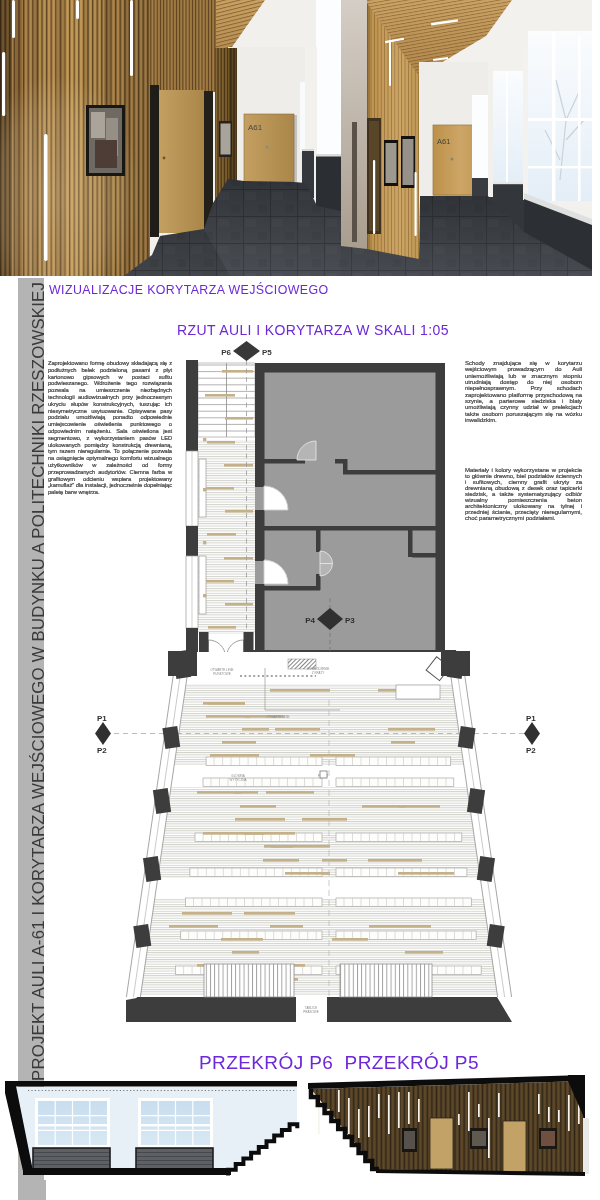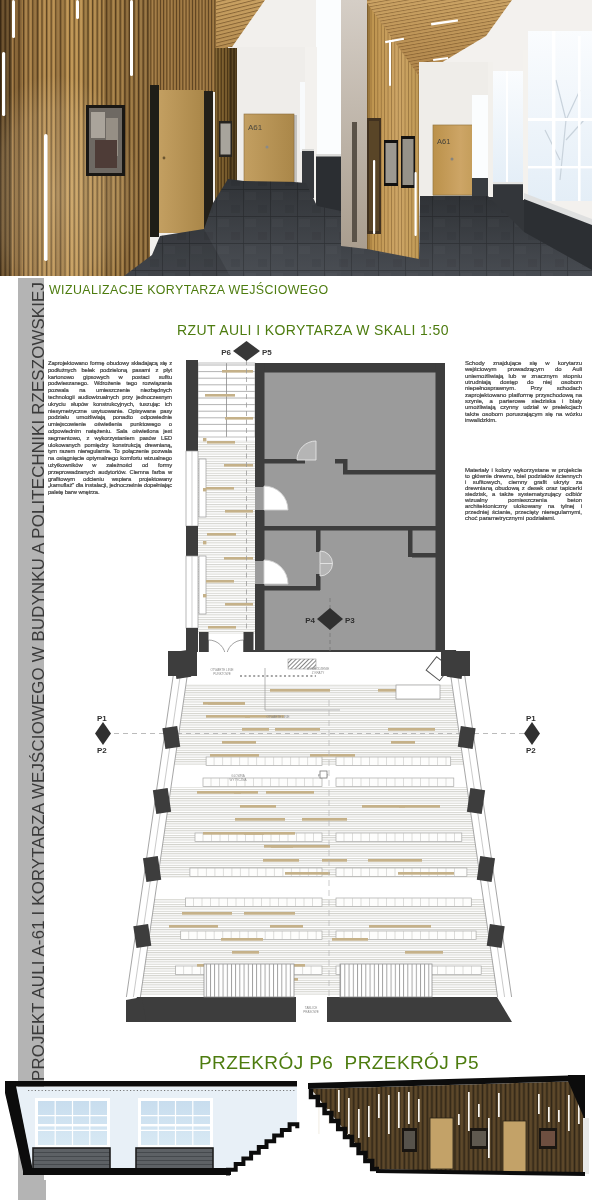--- a/index.html
+++ b/index.html
@@ -1,17 +1,17 @@
 <!DOCTYPE html>
 <html lang="pl"><head><meta charset="utf-8">
 <style>
 html,body{margin:0;padding:0}
 body{width:600px;height:1200px;position:relative;background:#ffffff;overflow:hidden;
  font-family:"Liberation Sans",sans-serif}
-.t1{position:absolute;color:#4d7c0f;letter-spacing:0.4px;font-size:12.4px;white-space:nowrap}
+.t1{position:absolute;color:#6d28d9;letter-spacing:0.4px;font-size:12.4px;white-space:nowrap}
 .para{position:absolute;color:#474747;-webkit-text-stroke:0.22px #474747;text-align:justify;font-size:3.6px;line-height:6.8px;letter-spacing:-0.05px;
  text-justify:inter-word}
 </style></head><body>
 
 <svg style="position:absolute;left:0;top:0" width="341" height="276" viewBox="0 0 341 276">
 <defs>
 <linearGradient id="wg1" x1="0" y1="0" x2="1" y2="0">
  <stop offset="0" stop-color="#8a6535"></stop>
         <stop offset="0.25" stop-color="#a98147"></stop>
  <stop offset="0.5" stop-color="#bb9150"></stop>
@@ -263,21 +263,21 @@
 
 <div style="position:absolute;left:18px;top:278px;width:26px;height:922px;background:#b4b4b4"></div>
 <div style="position:absolute;left:18px;top:1180px;width:28px;height:20px;background:#b4b4b4"></div>
 
 <div style="position:absolute;left:18px;top:278px;width:26px;height:800px;">
     <div style="position:absolute;left:11px;top:803px;transform:rotate(-90deg);transform-origin:0 0;white-space:nowrap;font-size:16.8px;letter-spacing:0.2px;color:#3a3a3a">PROJEKT AULI A-61 I KORYTARZA WEJŚCIOWEGO W BUDYNKU A POLITECHNIKI RZESZOWSKIEJ</div>
   </div>
 
 <div class="t1" style="left:49px;top:283px">WIZUALIZACJE KORYTARZA WEJŚCIOWEGO</div>
 
-<div class="t1" style="left:177px;top:322px;font-size:14px">RZUT AULI I KORYTARZA W SKALI 1:50</div>
+<div class="t1" style="left:177px;top:322px;font-size:14px">RZUT AULI I KORYTARZA W SKALI 1:05</div>
 
 <div class="para" style="left:48px;top:360px;width:124px;font-size:5.8px;letter-spacing:-0.1px">Zaprojektowano formę obudowy składającą się z podłużnych belek podzieloną pasami z płyt kartonowo gipsowych w postaci sufitu podwieszanego. Wdrożenie tego rozwiązania pozwala na umieszczenie niezbędnych technologii audiowizualnych przy jednoczesnym ukryciu słupów konstrukcyjnych, tuszując ich niesymetryczne usytuowanie. Opisywane pasy podziału umożliwiają ponadto odpowiednie umiejscowienie oświetlenia punktowego o odpowiednim natężeniu. Sala oświetlona jest segmentowo, z wykorzystaniem pasów LED ulokowanych pomiędzy konstrukcją drewnianą, tym razem nieregularnie. To połączenie pozwala na osiągnięcie optymalnego komfortu wizualnego użytkowników w zależności od formy przeprowadzanych audytoriów. Ciemna farba w grafitowym odcieniu wspiera projektowany „kamuflaż” dla instalacji, jednocześnie dopełniając paletę barw wnętrza.</div>
 
 <div class="para" style="left:465px;top:360px;width:117px;font-size:6.0px;line-height:6.33px">Schody znajdujące się w korytarzu wejściowym prowadzącym do Auli uniemożliwiają lub w znacznym stopniu utrudniają dostęp do niej osobom niepełnosprawnym. Przy schodach zaprojektowano platformę przyschodową na szynie, a parterowe siedziska i blaty umożliwiają czynny udział w prelekcjach także osobom poruszającym się na wózku inwalidzkim.</div>
 
 <div class="para" style="left:465px;top:467px;width:117px;font-size:6.0px;line-height:6.0px">Materiały i kolory wykorzystane w projekcie to głównie drewno, biel podziałów ściennych i sufitowych, ciemny grafit ukryty za drewnianą obudową z desek oraz tapicerki siedzisk, a także systematyzujący odbiór wizualny pomieszczenia beton architektoniczny ulokowany na tylnej i przedniej ścianie, przecięty nieregularnymi, choć parametrycznymi podziałami.</div>
 
 <svg style="position:absolute;left:0;top:330px" width="600" height="715" viewBox="0 330 600 715">
 <defs>
 <pattern id="fineh" width="8" height="2.4" patternUnits="userSpaceOnUse">

